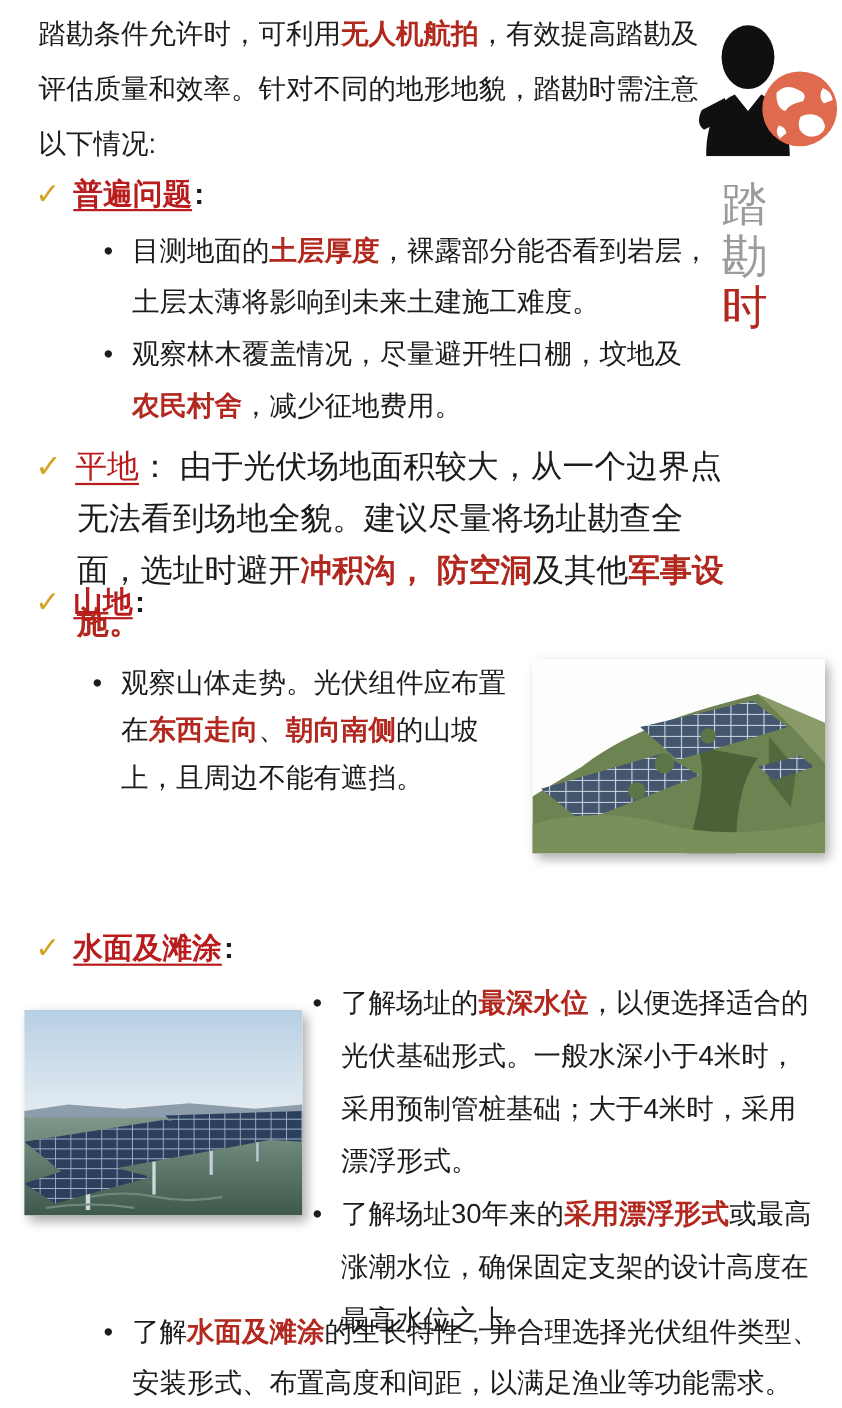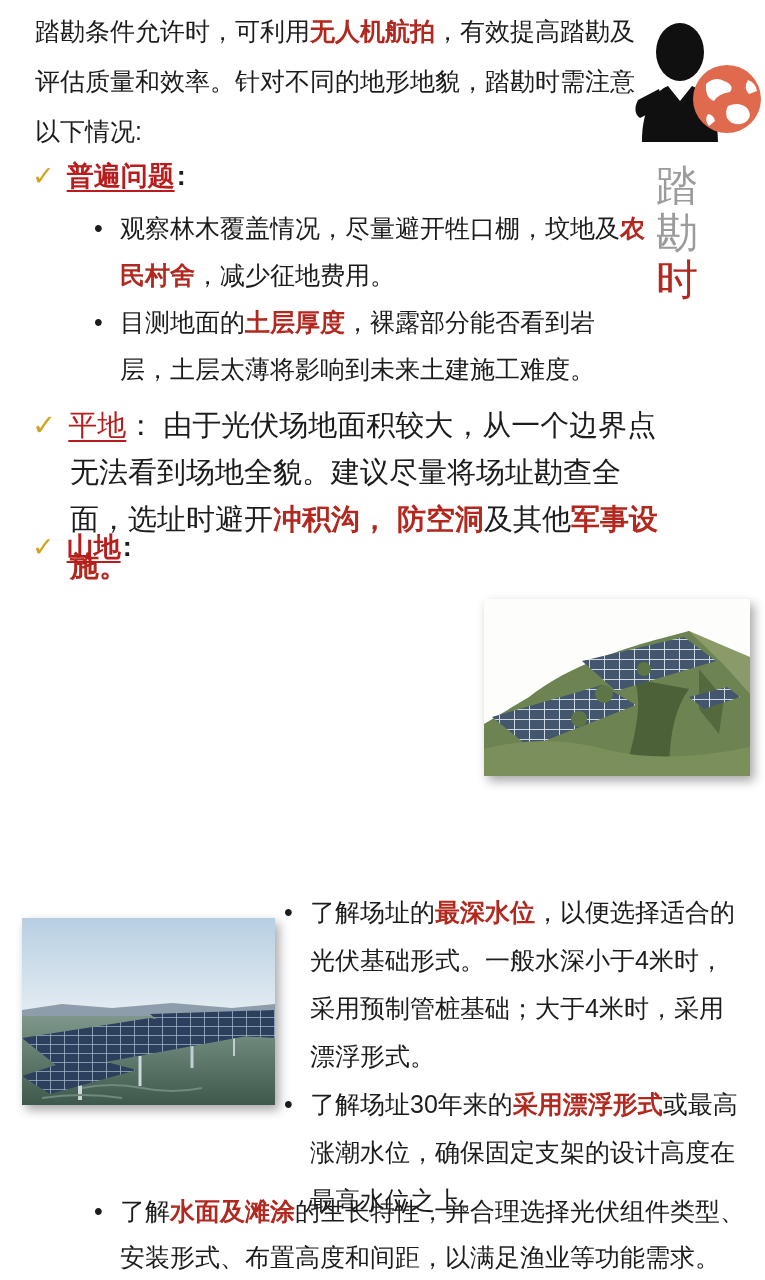--- a/index.html
+++ b/index.html
@@ -72,32 +72,33 @@
   <div class="side-title">
       <span class="gray">踏</span>
       <span class="gray">勘</span>
       <span class="tred">时</span>
     </div>
 
   <div class="sec-head" style="top:158px">
     <span class="check">✓</span><span class="gold">普遍问题</span><span class="colon">:</span>
   </div>
   <ul class="bullets bl-common">
+    <li><span>目测地面的</span><span class="red">土层厚度</span><span>，裸露部分能否看到岩层，土层太薄将影响到未来土建施工难度。</span></li>
     <li><span>观察林木覆盖情况，尽量避开牲口棚，坟地及</span><span class="red">农民村舍</span><span>，减少征地费用。</span></li>
-    <li><span>目测地面的</span><span class="red">土层厚度</span><span>，裸露部分能否看到岩层，土层太薄将影响到未来土建施工难度。</span></li>
   </ul>
 
   <div class="flat">
     <span class="check">✓</span><span class="gold">平地</span><span><span>： 由于光伏场地面积较大，从一个边界点无法看到场地全貌。建议尽量将场址勘查全面，选址时避开</span><span class="red">冲积沟，</span><span> </span><span class="red">防空洞</span><span>及其他</span><span class="red">军事设施。</span></span>
   </div>
 
   <div class="sec-head" style="top:529px">
     <span class="check">✓</span><span class="gold">山地</span><span class="colon">:</span>
   </div>
   <ul class="bullets bl-mountain">
+    <li><span>观察山体走势。光伏组件应布置在</span><span class="red">东西走向</span><span>、</span><span class="red">朝向南侧</span><span>的山坡上，且周边不能有遮挡。</span></li>
   </ul>
 
   <div class="photo photo-mountain">
     <svg viewBox="0 0 266 177" width="266" height="177" xmlns="http://www.w3.org/2000/svg">
       <defs>
         <pattern id="pv1" width="15" height="10" patternUnits="userSpaceOnUse">
           <rect width="15" height="10" fill="#44566e"></rect>
           <path d="M0 0 H15 M0 0 V10" stroke="#cdd8e2" stroke-width="2"></path>
         </pattern>
       </defs>
@@ -109,20 +110,23 @@
       <polygon points="8,118 118,86 152,106 45,148" fill="url(#pv1)"></polygon>
       <polygon points="98,62 200,38 232,62 132,92" fill="url(#pv1)"></polygon>
       <polygon points="205,98 243,88 256,98 220,110" fill="url(#pv1)"></polygon>
       <circle cx="120" cy="95" r="9" fill="#5d7547"></circle>
       <circle cx="160" cy="70" r="7" fill="#5d7547"></circle>
       <circle cx="95" cy="120" r="8" fill="#5d7547"></circle>
       <path d="M0 150 Q60 134 120 150 T266 148 L266 177 L0 177 Z" fill="#7a8f5a"></path>
     </svg>
   </div>
 
+  <div class="sec-head" style="top:844px">
+    <span class="check">✓</span><span class="gold">水面及滩涂</span><span class="colon">:</span>
+  </div>
 
   <div class="photo photo-water">
     <svg viewBox="0 0 253 187" width="253" height="187" xmlns="http://www.w3.org/2000/svg">
       <defs>
         <linearGradient id="sky1" x1="0" y1="0" x2="0" y2="1">
           <stop offset="0" stop-color="#b7cfe3"></stop>
             <stop offset="1" stop-color="#e6edf2"></stop>
         </linearGradient>
         <linearGradient id="wat1" x1="0" y1="0" x2="0" y2="1">
           <stop offset="0" stop-color="#7e978b"></stop>

